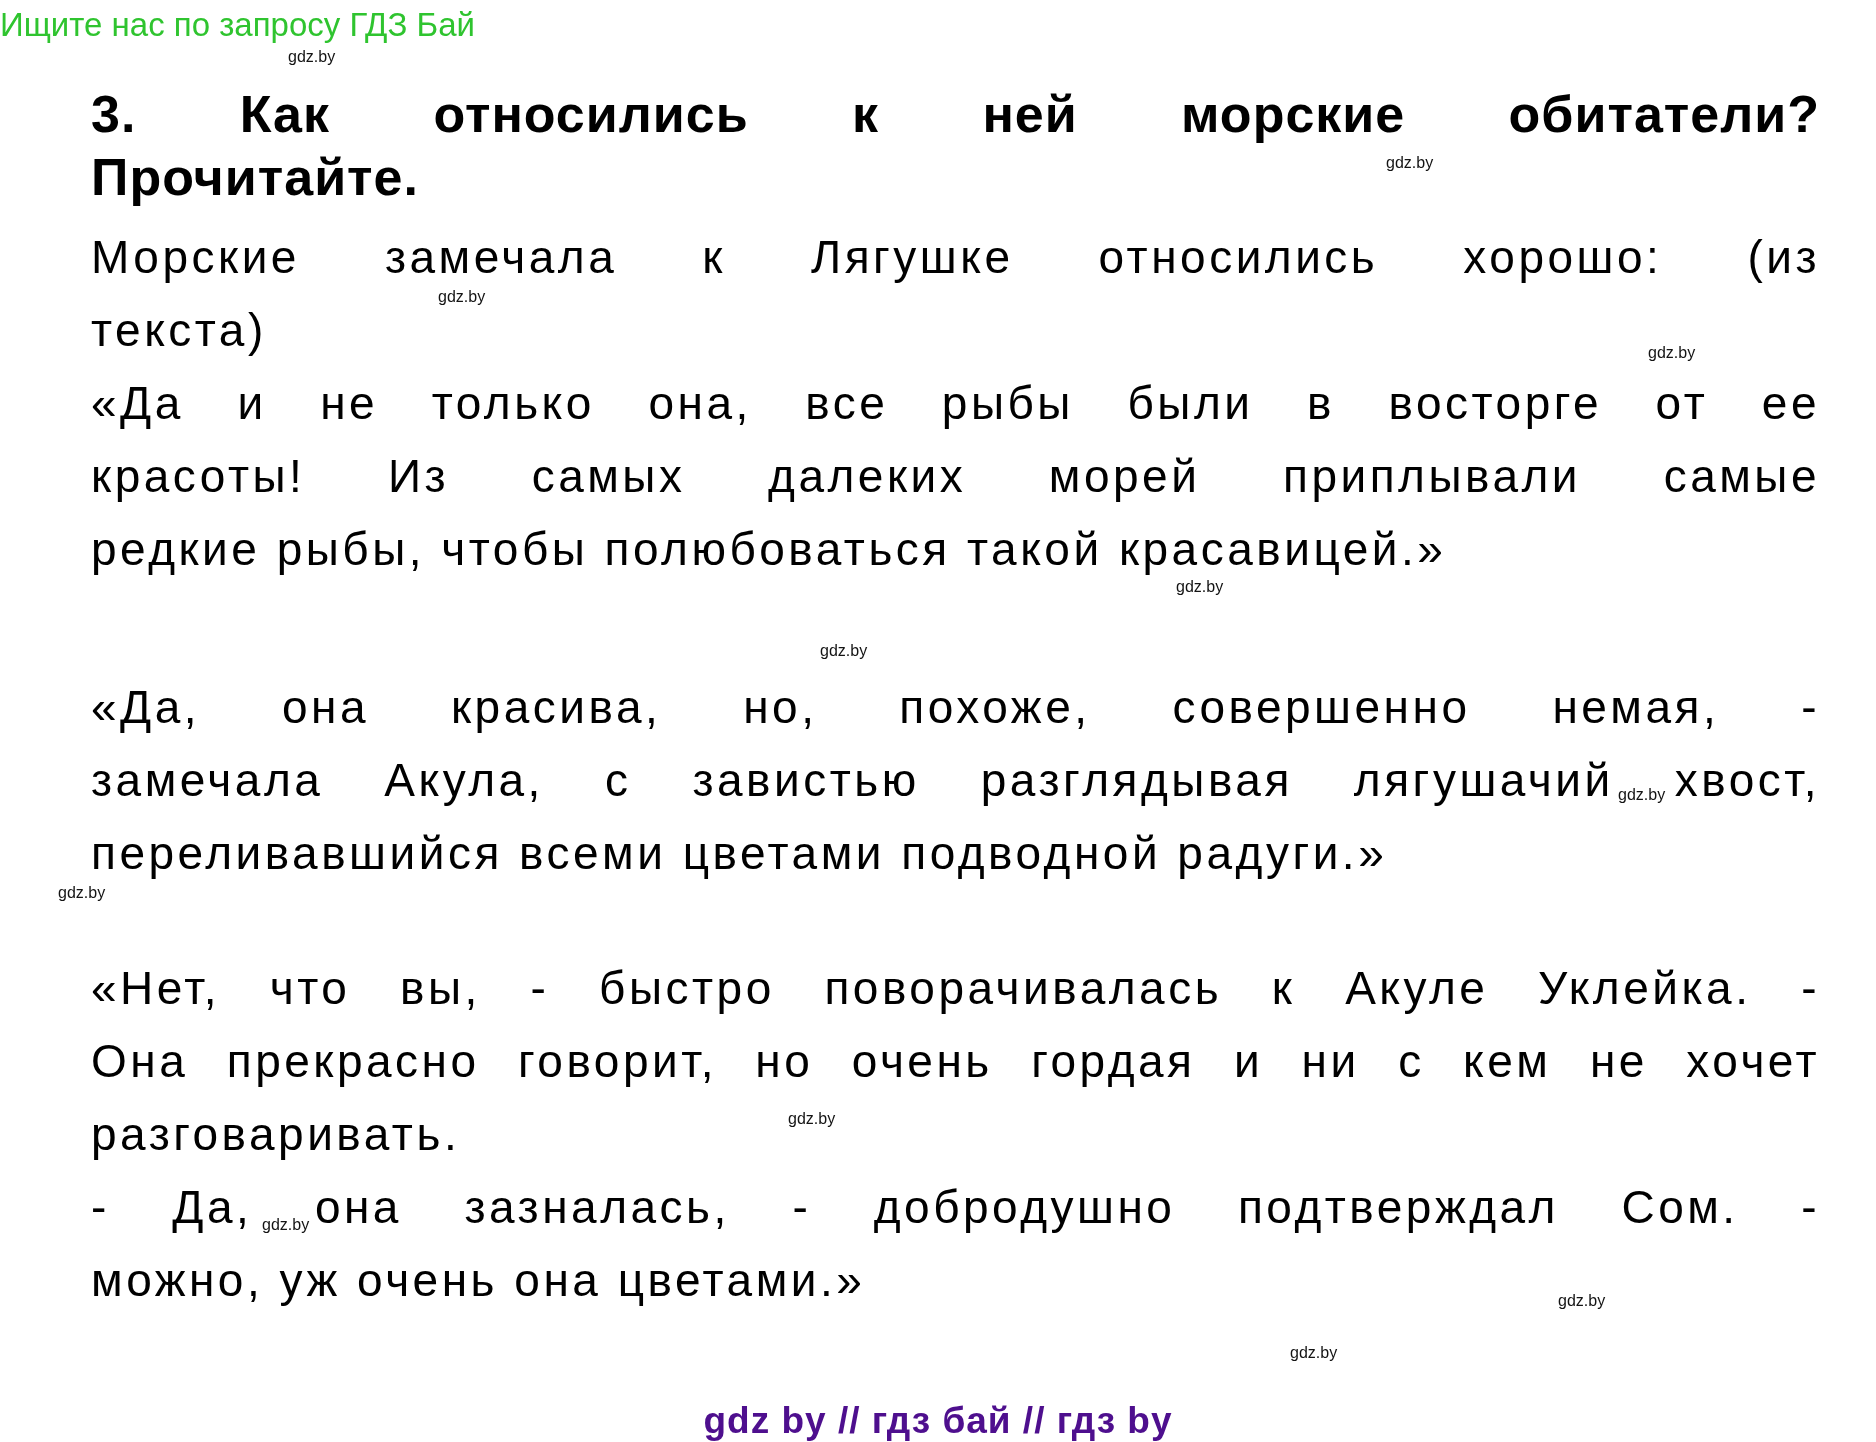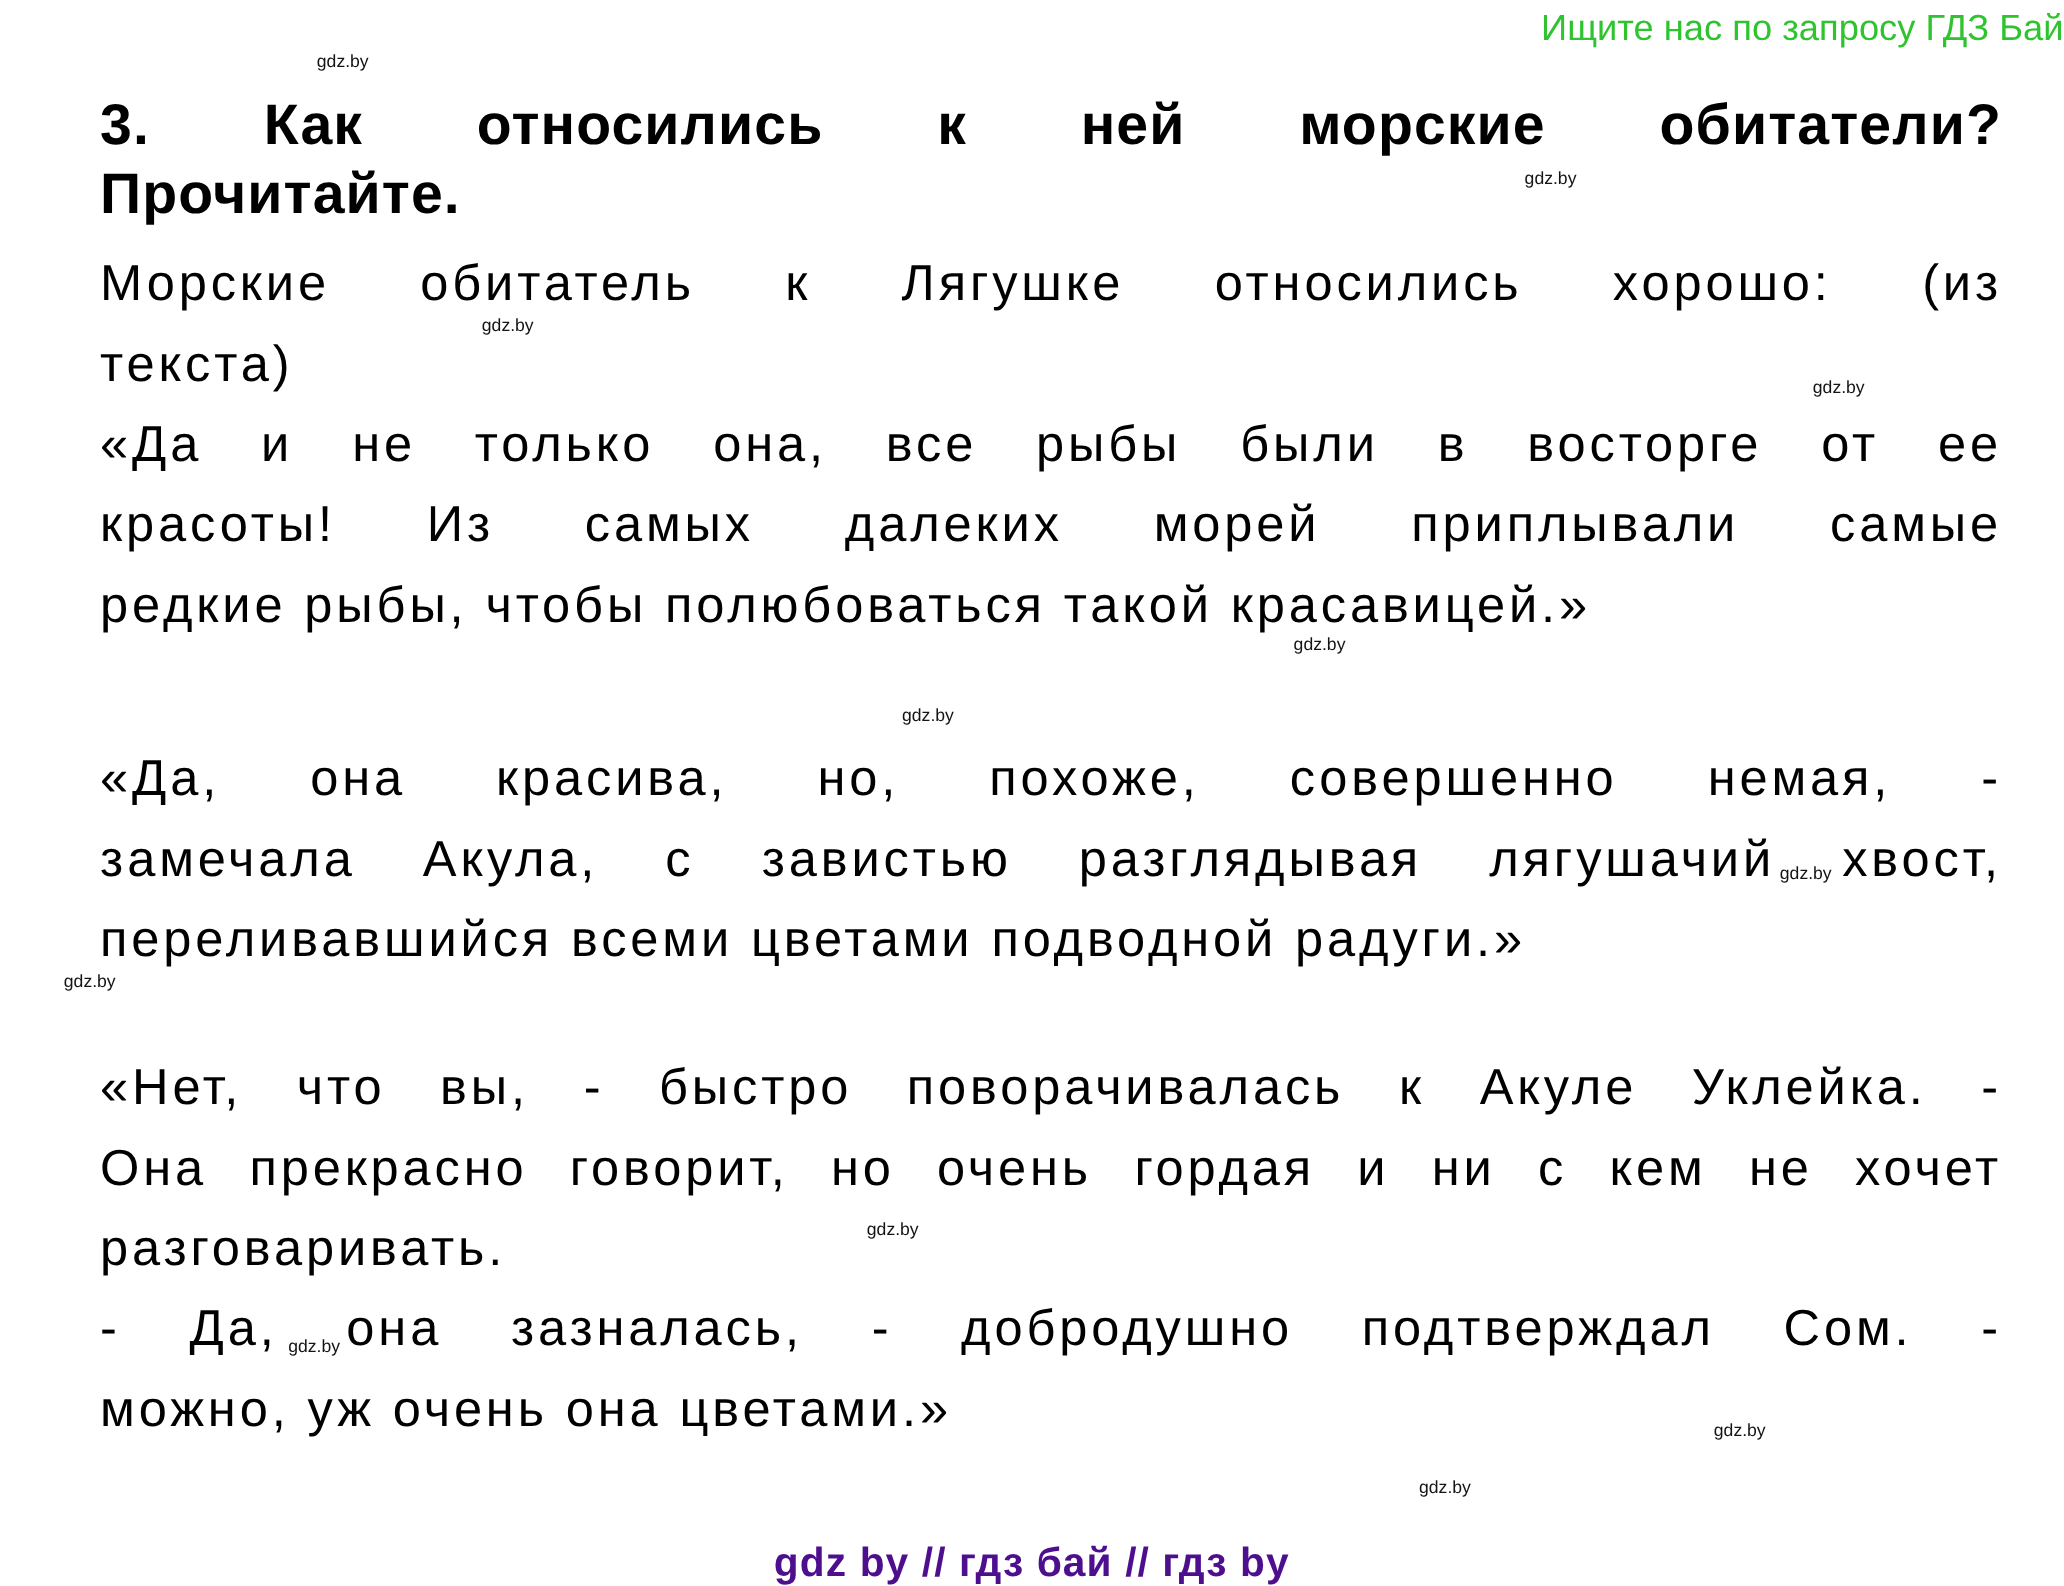--- a/index.html
+++ b/index.html
@@ -15,21 +15,21 @@
     font-family: "Liberation Sans", sans-serif;
     color: #000000;
   }
 
   
   .promo-header {
     position: absolute;
     top: 6px;
     left: 0;
     width: 100%;
-    text-align: right;
+    text-align: left;
     font-size: 33px;
     font-weight: 500;
     color: #2fc42f;
     letter-spacing: 0px;
   }
 
   
   .doc {
     position: absolute;
     left: 55px;
@@ -120,21 +120,21 @@
 <span class="wm wm12">gdz.by</span>
 
 <div class="doc">
 
   <div class="heading">
     <div class="jline">3. Как относились к ней морские обитатели?</div>
     <div class="lline">Прочитайте.</div>
   </div>
 
   <div class="para para-1">
-    <div class="jline">Морские обитатель к Лягушке относились хорошо: (из</div>
+    <div class="jline">Морские замечала к Лягушке относились хорошо: (из</div>
     <div class="lline">текста)</div>
   </div>
 
   <div class="para para-2">
     <div class="jline">«Да и не только она, все рыбы были в восторге от ее</div>
     <div class="jline">красоты! Из самых далеких морей приплывали самые</div>
     <div class="lline">редкие рыбы, чтобы полюбоваться такой красавицей.»</div>
   </div>
 
   <div class="para para-3">

